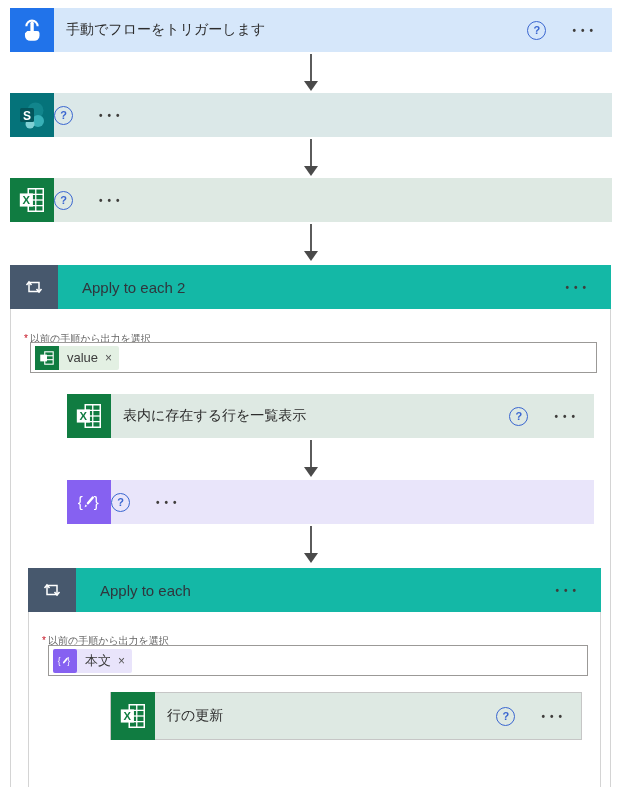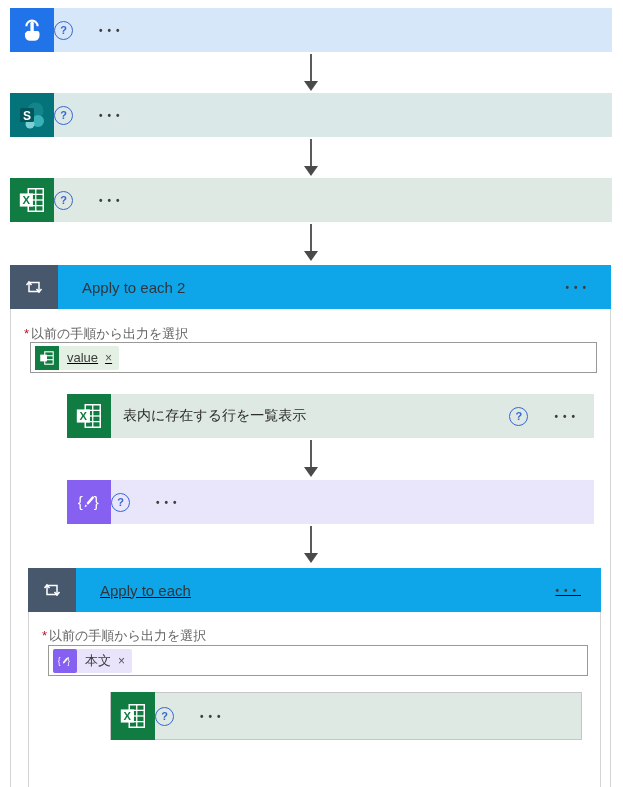--- a/index.html
+++ b/index.html
@@ -17,26 +17,26 @@
 
   .help{width:17px;height:17px;border:1.5px solid #3a66d0;border-radius:50%;color:#3a66d0;
     font-size:11px;font-weight:bold;display:flex;align-items:center;justify-content:center;
     margin-right:26px;flex:none;}
   .dots{color:#3f3d3b;font-size:10px;font-weight:bold;letter-spacing:5px;margin-right:14px;flex:none;}
 
   .bg-trigger{background:#d6e7fa;}
   .bg-sp{background:#dbe8e8;}
   .bg-excel{background:#dee9e3;}
   .bg-json{background:#e9e5fa;}
-  .bg-loopbar{background:#0ea5e9;}
+  .bg-loopbar{background:#14b8a6;}
   .bordered{border:1px solid #c6c6c6;}
 
   .arrow{position:absolute;width:24px;height:38px;}
 
-  .field-label{position:absolute;font-size:13px;color:#646464;white-space:nowrap;}
+  .field-label{position:absolute;font-size:10px;color:#646464;white-space:nowrap;margin-top:7px;}
   .req{color:#c50f1f;margin-right:2px;}
   .input-box{position:absolute;background:#fff;border:1px solid #9b9997;box-sizing:border-box;
     display:flex;align-items:center;padding-left:4px;}
   .token{display:inline-flex;align-items:center;height:24px;border-radius:2px;padding-right:7px;}
   .token-green{background:#e3f0e3;}
   .token-purple{background:#e9e4fb;}
   .token-icon{width:24px;height:24px;flex:none;display:flex;align-items:center;justify-content:center;}
   .ti-excel{background:#107c41;}
   .ti-json{background:#8661f1;border-radius:2px;}
   .token-label{font-size:13px;color:#3b3b3b;margin:0 7px 0 8px;}
@@ -51,20 +51,21 @@
   <div class="loop-box" style="left:28px;top:568px;width:573px;height:250px;"></div>
 
   <div class="card top bg-trigger" style="left:10px;top:8px;width:602px;">
     <div class="chip" style="background:#2173ea;">
       <svg width="30" height="30" viewBox="0 0 32 32">
         <path d="M10 12 a6 6 0 0 1 12 0" fill="none" stroke="#fff" stroke-width="2.2"></path>
         <rect x="14.3" y="7" width="3.6" height="13" rx="1.8" fill="#fff"></rect>
         <path d="M11 17 h10.5 a2.5 2.5 0 0 1 2.5 2.5 v2.5 a5.5 5.5 0 0 1 -5.5 5.5 h-4.5 a5.5 5.5 0 0 1 -5.5 -5.5 v-2.5 z" fill="#fff"></path>
       </svg>
     </div>
+    <div class="card-title">手動でフローをトリガーします</div>
     <div class="help">?</div>
     <div class="dots">•••</div>
   </div>
 
   <div class="arrow" style="left:299px;top:54px;">
     <svg width="24" height="38">
         <line x1="12" y1="0" x2="12" y2="29" stroke="#4a4a4a" stroke-width="1.8"></line>
       <path d="M5 27 L12 37 L19 27 Z" fill="#4a4a4a"></path>
       </svg>
   </div>
@@ -123,21 +124,21 @@
     </div>
     <div class="loop-bar bg-loopbar" style="display:flex;align-items:center;flex:1;height:44px;">
       <div class="loop-title">Apply to each 2</div>
       <div class="dots" style="margin-right:20px;">•••</div>
     </div>
   </div>
 
   <div class="field-label" style="left:24px;top:325px;">
     <span class="req">*</span><span>以前の手順から出力を選択</span>
   </div>
-  <div class="input-box" style="left:30px;top:342px;width:567px;height:31px;text-decoration:underline;">
+  <div class="input-box" style="left:30px;top:342px;width:567px;height:31px;">
     <span class="token token-green">
       <span class="token-icon ti-excel">
         <svg width="18" height="18" viewBox="0 0 32 32">
           <rect x="12" y="5" width="15" height="22" fill="none" stroke="#fff" stroke-width="2"></rect>
           <line x1="12" y1="12" x2="27" y2="12" stroke="#fff" stroke-width="2"></line>
           <line x1="12" y1="19" x2="27" y2="19" stroke="#fff" stroke-width="2"></line>
           <rect x="4" y="10" width="12" height="12" fill="#fff"></rect>
         </svg>
       </span>
       <span class="token-label">value</span>
@@ -192,21 +193,21 @@
   </div>
 
   <div class="card" style="left:28px;top:568px;width:573px;">
     <div class="loop-chip">
       <svg width="24" height="24" viewBox="0 0 24 24">
         <rect x="7" y="7.5" width="10" height="9" fill="none" stroke="#fff" stroke-width="1.5"></rect>
         <path d="M4.5 10 L7 7 L9.5 10" fill="none" stroke="#fff" stroke-width="1.5"></path>
         <path d="M14.5 14 L17 17 L19.5 14" fill="none" stroke="#fff" stroke-width="1.5"></path>
       </svg>
     </div>
-    <div class="loop-bar bg-loopbar" style="display:flex;align-items:center;flex:1;height:44px;text-decoration:underline;">
+    <div class="loop-bar bg-loopbar" style="display:flex;align-items:center;flex:1;height:44px;">
       <div class="loop-title">Apply to each</div>
       <div class="dots" style="margin-right:20px;">•••</div>
     </div>
   </div>
 
   <div class="field-label" style="left:42px;top:627px;">
     <span class="req">*</span><span>以前の手順から出力を選択</span>
   </div>
   <div class="input-box" style="left:48px;top:645px;width:540px;height:31px;">
     <span class="token token-purple">
@@ -229,17 +230,18 @@
       <svg width="30" height="30" viewBox="0 0 32 32">
         <rect x="12" y="4" width="16" height="24" fill="none" stroke="#fff" stroke-width="1.6"></rect>
         <line x1="12" y1="10" x2="28" y2="10" stroke="#fff" stroke-width="1.4"></line>
         <line x1="12" y1="16" x2="28" y2="16" stroke="#fff" stroke-width="1.4"></line>
         <line x1="12" y1="22" x2="28" y2="22" stroke="#fff" stroke-width="1.4"></line>
         <line x1="20" y1="4" x2="20" y2="28" stroke="#fff" stroke-width="1.4"></line>
         <rect x="3" y="9" width="14" height="14" fill="#ffffff"></rect>
         <text x="10" y="20.5" fill="#107c41" font-size="12" font-weight="bold" text-anchor="middle">X</text>
       </svg>
     </div>
+    <div class="card-title">行の更新</div>
     <div class="help">?</div>
     <div class="dots">•••</div>
   </div>
 
 </div>
 
 </body></html>

